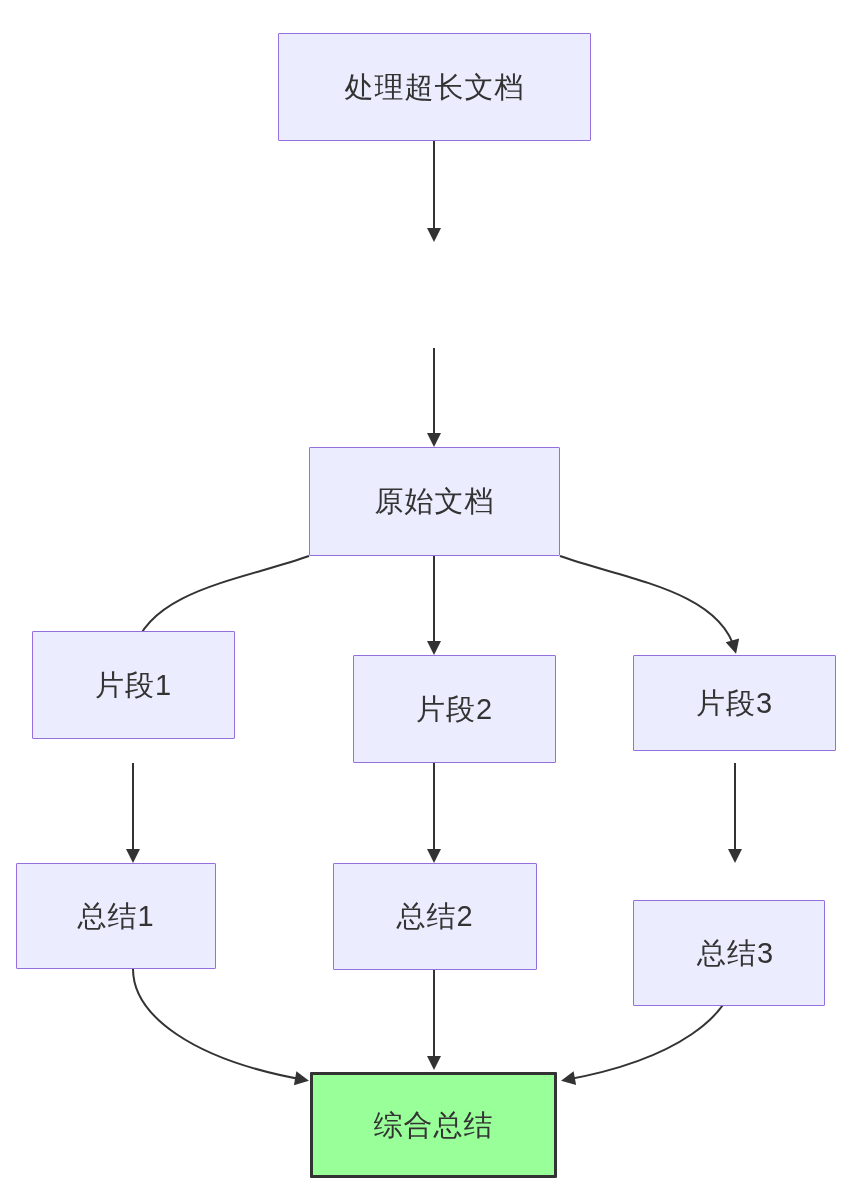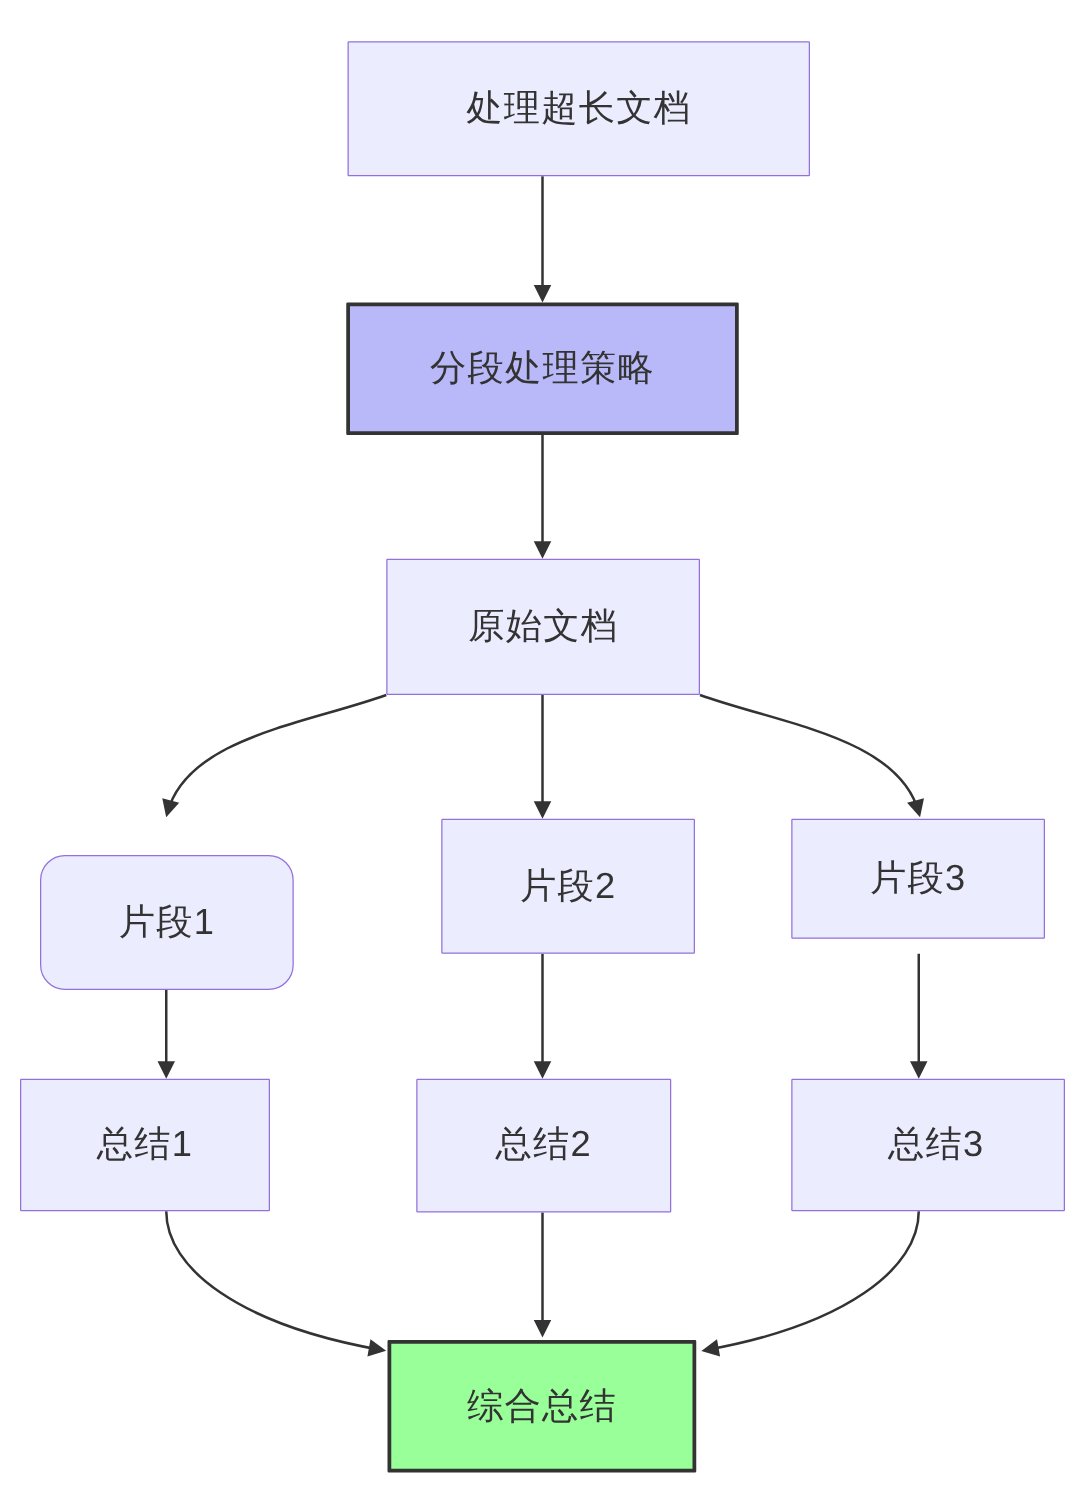--- a/index.html
+++ b/index.html
@@ -28,29 +28,29 @@
     border-radius: 1px;
     color: #333333;
     font-size: 29px;
     line-height: 1;
     white-space: nowrap;
     letter-spacing: 1px;
   }
   .node.highlight { background: #b9b9f9; border: 3px solid #333333; }
   .node.success   { background: #99ff99; border: 3px solid #333333; }
 
-  #node-a  { left: 278px; top:   33px; width: 370px; height: 108px; }
+  #node-a  { left: 278px; top:   33px; width: 313px; height: 108px; }
   #node-b  { left: 277px; top:  242px; width: 314px; height: 106px; }
   #node-c  { left: 309px; top:  447px; width: 251px; height: 109px; }
-  #node-d1 { left:  32px; top:  684px; width: 203px; height: 108px; border-radius: 20px; }
+  #node-d1 { left:  32px; top:  631px; width: 203px; height: 108px; }
   #node-d2 { left: 333px; top:  655px; width: 203px; height: 108px; margin-left: 20px; }
   #node-d3 { left: 633px; top:  655px; width: 203px; height: 96px; }
   #node-e1 { left:  16px; top:  863px; width: 200px; height: 106px; }
   #node-e2 { left: 333px; top:  863px; width: 204px; height: 107px; }
-  #node-e3 { left: 633px; top:  863px; width: 219px; height: 106px; padding-left: 13px; }
+  #node-e3 { left: 633px; top:  900px; width: 192px; height: 106px; padding-left: 13px; }
   #node-f  { left: 310px; top: 1072px; width: 247px; height: 106px; }
 
   .edge { stroke: #333333; stroke-width: 2; fill: none; }
 </style>
 </head>
 <body>
 
 <div id="canvas">
 
   <svg class="edge-layer" viewBox="0 0 852 1196">
@@ -69,23 +69,20 @@
     <path class="edge" d="M735,763 L735,859" marker-end="url(#arrow)"></path>
     <path class="edge" d="M133,969 C133,1015 192,1060 305,1080" marker-end="url(#arrow)"></path>
     <path class="edge" d="M434,970 L434,1066" marker-end="url(#arrow)"></path>
     <path class="edge" d="M735,969 C735,1015 676,1060 565,1080" marker-end="url(#arrow)"></path>
   </svg>
 
   <div class="node" id="node-a">
     <span>处理超长文档</span>
   </div>
 
-  <div class="node highlight" id="node-b">
-    <span>分段处理策略</span>
-  </div>
 
   <div class="node" id="node-c">
     <span>原始文档</span>
   </div>
 
   <div class="node" id="node-d1">
     <span>片段1</span>
   </div>
 
   <div class="node" id="node-d2">

